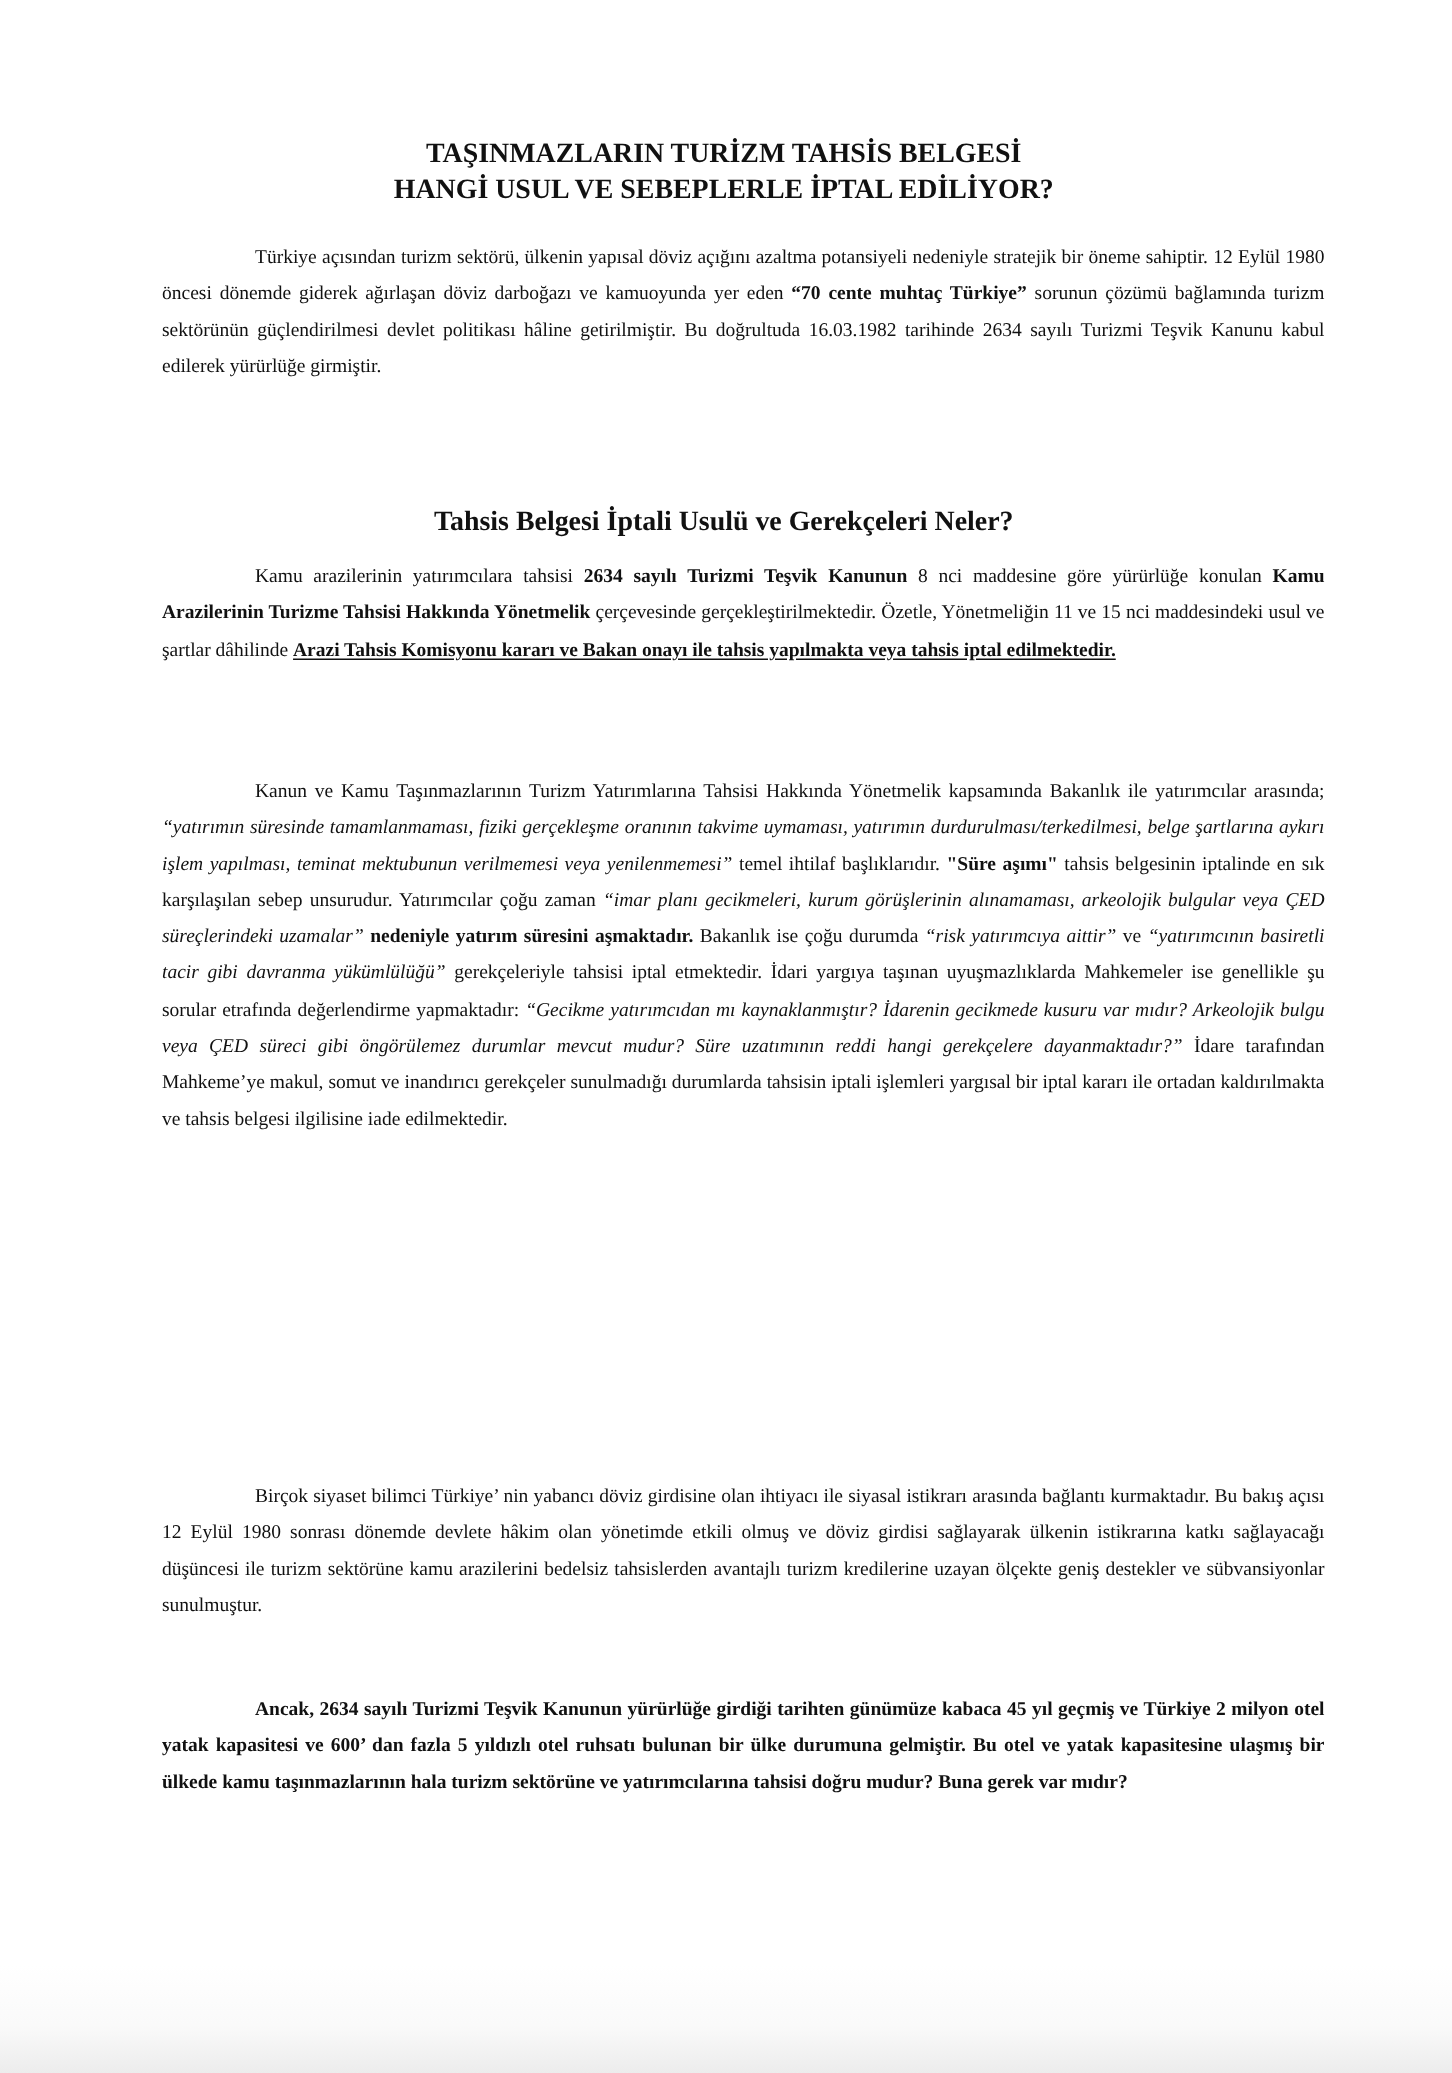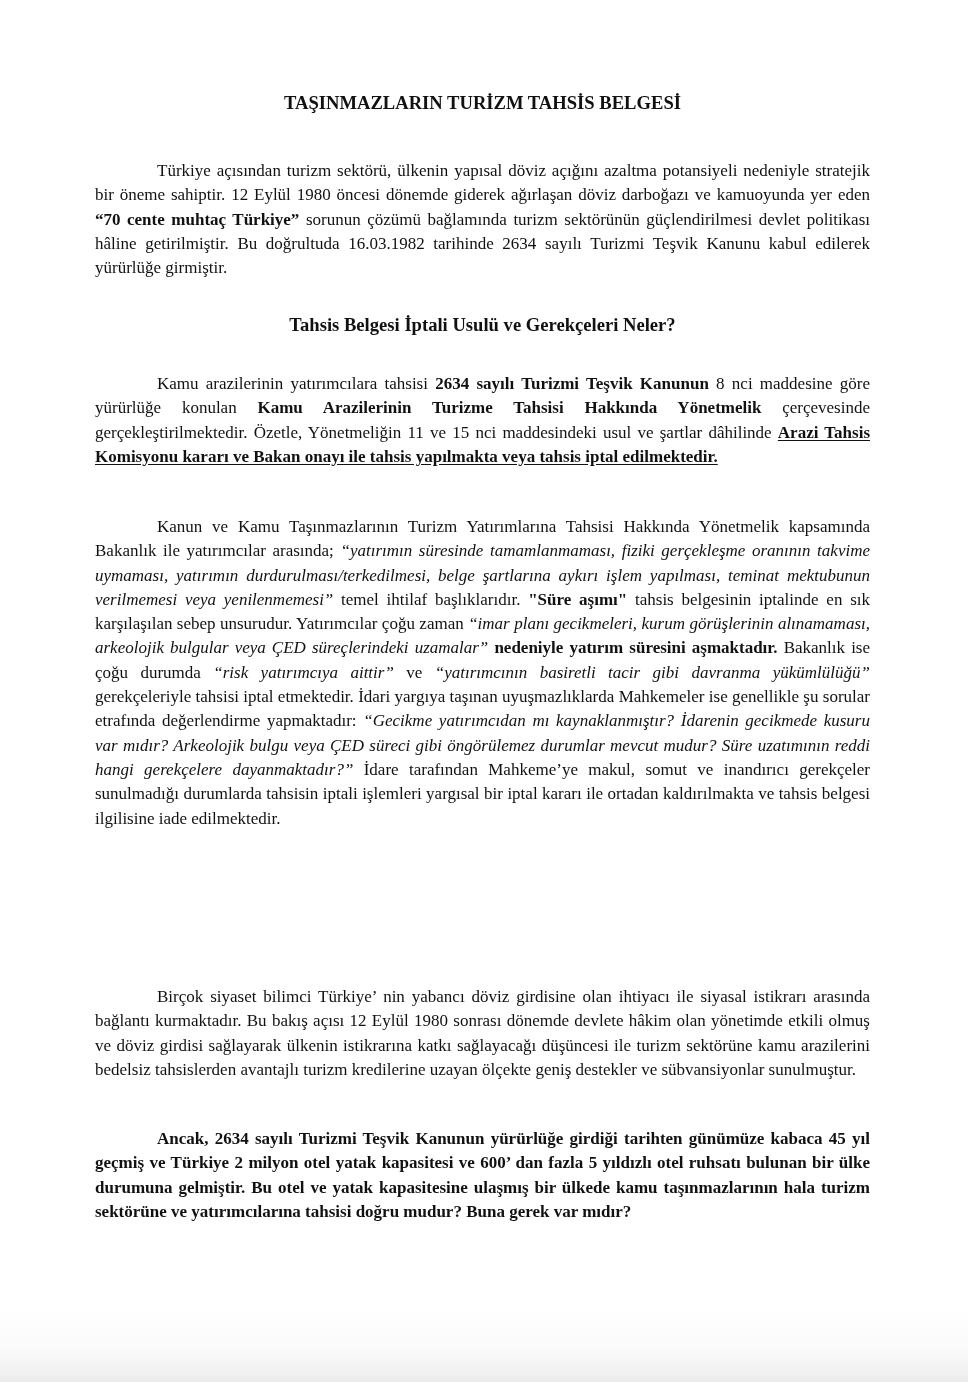--- a/index.html
+++ b/index.html
@@ -16,23 +16,23 @@
       color: #111111;
     }
     .page {
       position: absolute;
       left: 0; top: 0;
       width: 968px; height: 1382px;
       background: linear-gradient(to bottom, #ffffff 0px, #ffffff 1310px, #fafafa 1350px, #ececec 1382px);
     }
     .block {
       position: absolute;
-      left: 95px;
+      left: 108px;
       width: 775px;
-      font-size: 17px;
+      font-size: 13px;
       line-height: 24.3px;
       text-align: justify;
       margin: 0;
     }
     .title {
       position: absolute;
       left: 95px;
       width: 775px;
       text-align: center;
       font-weight: bold;
@@ -57,25 +57,26 @@
     .bu { font-weight: bold; text-decoration: underline; text-underline-offset: 2px; }
     .allbold { font-weight: bold; }
   </style>
 </head>
 <body>
 
 <div class="page">
 
   <h1 class="title" style="top:91px;">
     <span>TAŞINMAZLARIN TURİZM TAHSİS BELGESİ</span><br>
+    <span>HANGİ USUL VE SEBEPLERLE İPTAL EDİLİYOR?</span>
   </h1>
 
   <p class="block indent" style="top:159px;"><span>Türkiye açısından turizm sektörü, ülkenin yapısal döviz açığını azaltma potansiyeli nedeniyle stratejik bir öneme sahiptir. 12 Eylül 1980 öncesi dönemde giderek ağırlaşan döviz darboğazı ve kamuoyunda yer eden </span><span class="b">“70 cente muhtaç Türkiye”</span><span> sorunun çözümü bağlamında turizm sektörünün güçlendirilmesi devlet politikası hâline getirilmiştir. Bu doğrultuda 16.03.1982 tarihinde 2634 sayılı Turizmi Teşvik Kanunu kabul edilerek yürürlüğe girmiştir.</span></p>
 
-  <h2 class="heading" style="top:313px;text-align:center;">Tahsis Belgesi İptali Usulü ve Gerekçeleri Neler?</h2>
+  <h2 class="heading" style="top:336px;text-align:center;">Tahsis Belgesi İptali Usulü ve Gerekçeleri Neler?</h2>
 
   <p class="block indent" style="top:372px;"><span>Kamu arazilerinin yatırımcılara tahsisi </span><span class="b">2634 sayılı Turizmi Teşvik Kanunun</span><span> 8 nci maddesine göre yürürlüğe konulan </span><span class="b">Kamu Arazilerinin Turizme Tahsisi Hakkında Yönetmelik</span><span> çerçevesinde gerçekleştirilmektedir. Özetle, Yönetmeliğin 11 ve 15 nci maddesindeki usul ve şartlar dâhilinde </span><span class="bu">Arazi Tahsis Komisyonu kararı ve Bakan onayı ile tahsis yapılmakta veya tahsis iptal edilmektedir.</span></p>
 
   <p class="block indent" style="top:515px;"><span>Kanun ve Kamu Taşınmazlarının Turizm Yatırımlarına Tahsisi Hakkında Yönetmelik kapsamında </span><span class="u">Bakanlık ile yatırımcılar arasında</span><span>; </span><span class="bi">“yatırımın süresinde tamamlanmaması, fiziki gerçekleşme oranının takvime uymaması, yatırımın durdurulması/terkedilmesi, belge şartlarına aykırı işlem yapılması, teminat mektubunun verilmemesi veya yenilenmemesi”</span><span> temel ihtilaf başlıklarıdır.  </span><span class="b">"Süre aşımı"</span><span> tahsis belgesinin iptalinde en sık karşılaşılan sebep unsurudur. Yatırımcılar çoğu zaman </span><span class="bi">“imar planı gecikmeleri, kurum görüşlerinin alınamaması, arkeolojik bulgular veya ÇED süreçlerindeki uzamalar”</span><span class="b"> nedeniyle yatırım süresini aşmaktadır.</span><span> Bakanlık ise çoğu durumda </span><span class="bi">“risk yatırımcıya aittir”</span><span> ve </span><span class="bi">“yatırımcının basiretli tacir gibi davranma yükümlülüğü”</span><span> gerekçeleriyle tahsisi iptal etmektedir. İdari yargıya taşınan uyuşmazlıklarda Mahkemeler ise genellikle şu sorular etrafında değerlendirme yapmaktadır: </span><span class="bi">“Gecikme yatırımcıdan mı kaynaklanmıştır? İdarenin gecikmede kusuru var mıdır? Arkeolojik bulgu veya ÇED süreci gibi öngörülemez durumlar mevcut mudur? Süre uzatımının reddi hangi gerekçelere dayanmaktadır?”</span><span>  İdare tarafından Mahkeme’ye makul, somut ve inandırıcı gerekçeler sunulmadığı durumlarda tahsisin iptali işlemleri yargısal bir iptal kararı ile ortadan kaldırılmakta ve tahsis belgesi ilgilisine iade edilmektedir.</span></p>
 
 
   <p class="block indent" style="top:985px;">Birçok siyaset bilimci Türkiye’ nin yabancı döviz girdisine olan ihtiyacı ile siyasal istikrarı arasında bağlantı kurmaktadır. Bu bakış açısı 12 Eylül 1980 sonrası dönemde devlete hâkim olan yönetimde etkili olmuş ve döviz girdisi sağlayarak ülkenin istikrarına katkı sağlayacağı düşüncesi ile turizm sektörüne kamu arazilerini bedelsiz tahsislerden avantajlı turizm kredilerine uzayan ölçekte geniş destekler ve sübvansiyonlar sunulmuştur.</p>
 
   <p class="block indent allbold" style="top:1127px;">Ancak, 2634 sayılı Turizmi Teşvik Kanunun yürürlüğe girdiği tarihten günümüze kabaca 45 yıl geçmiş ve Türkiye 2 milyon otel yatak kapasitesi ve 600’ dan fazla 5 yıldızlı otel ruhsatı bulunan bir ülke durumuna gelmiştir. Bu otel ve yatak kapasitesine ulaşmış bir ülkede kamu taşınmazlarının hala turizm sektörüne ve yatırımcılarına tahsisi doğru mudur? Buna gerek var mıdır?</p>
 

